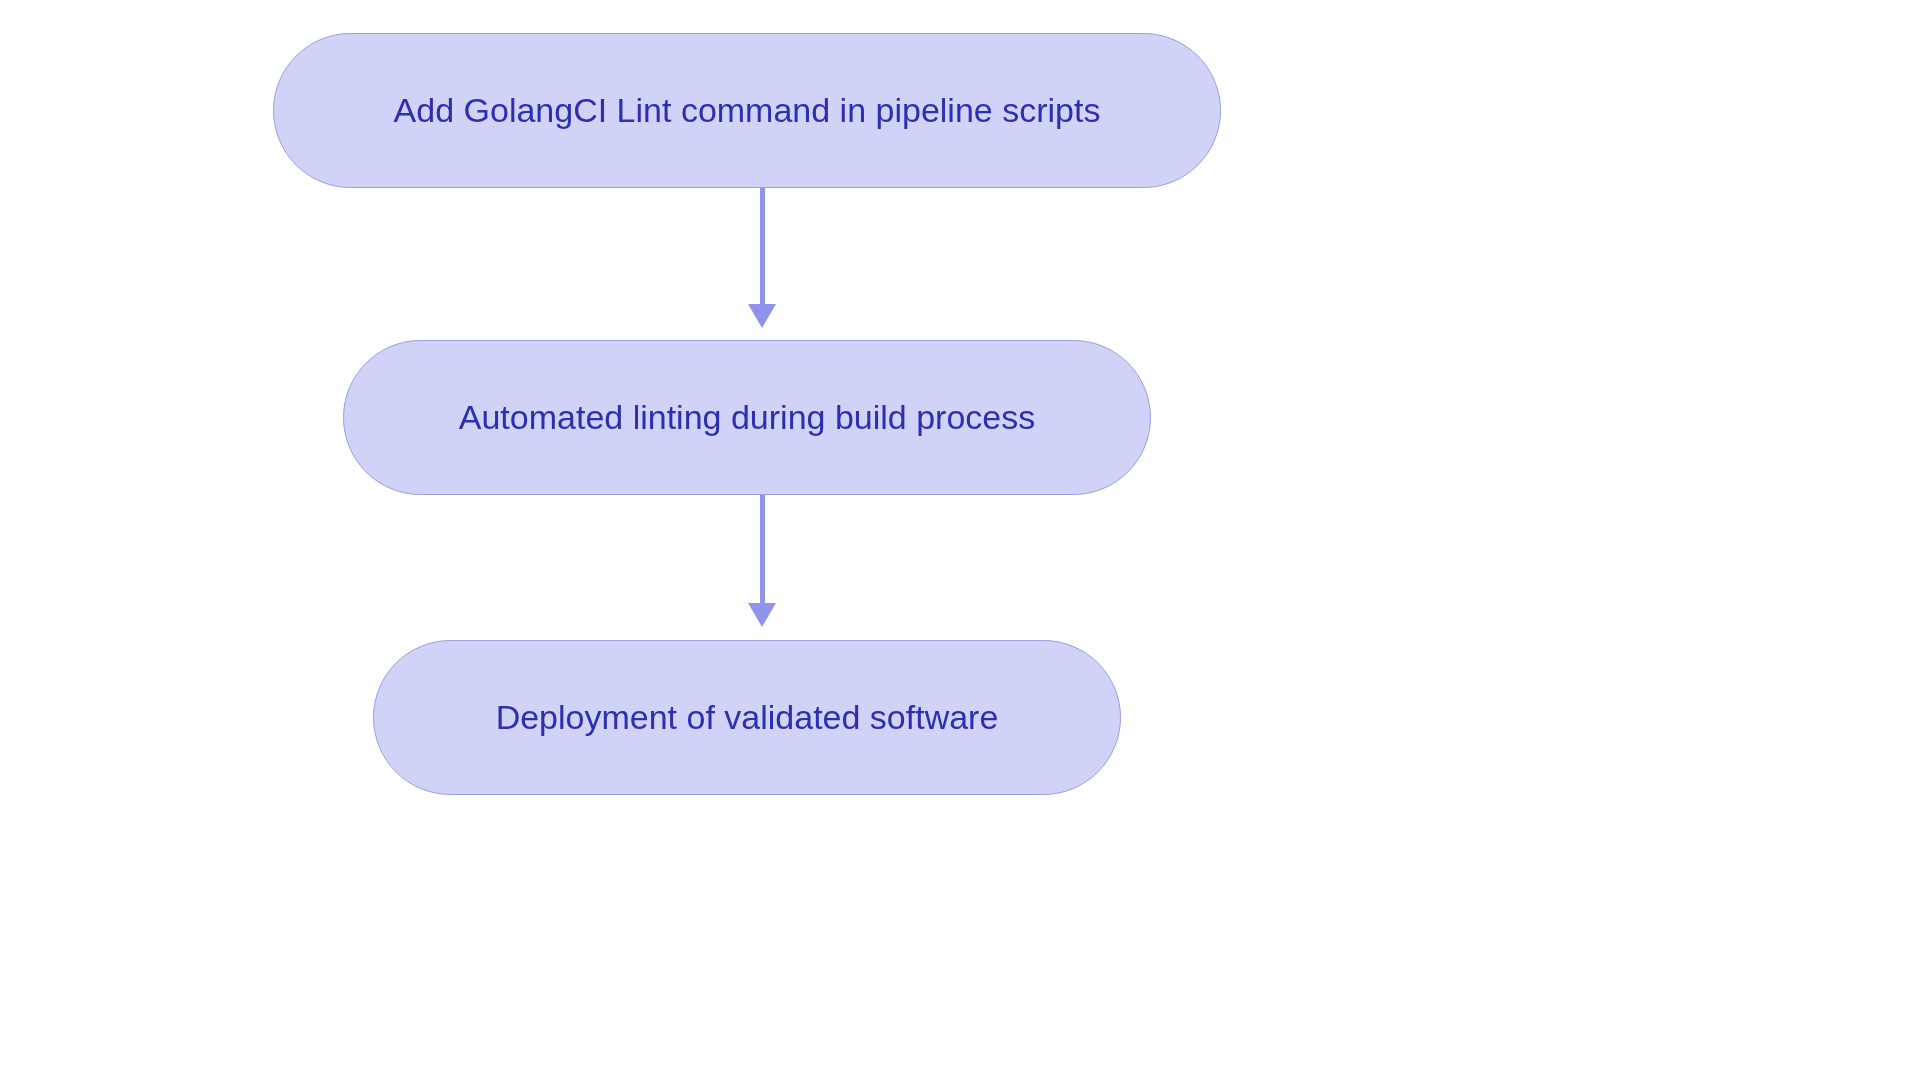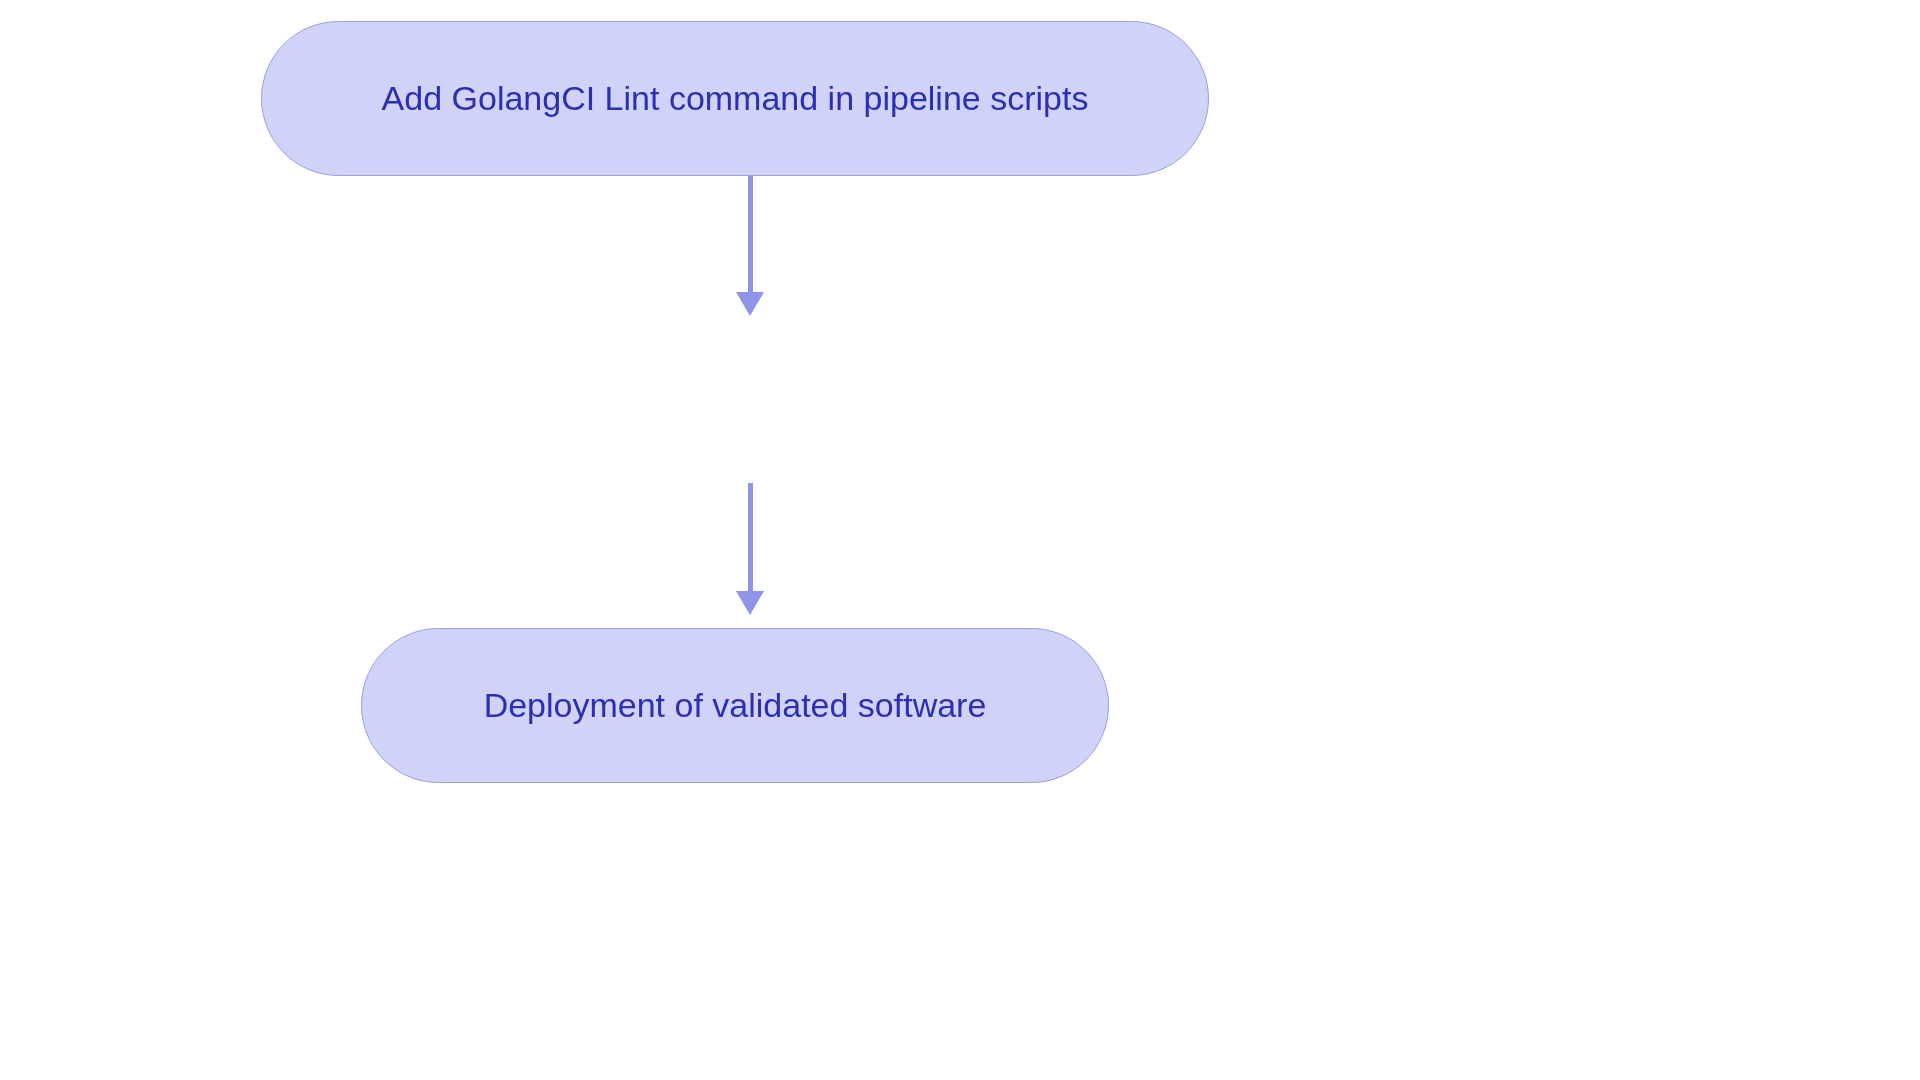--- a/index.html
+++ b/index.html
@@ -7,21 +7,21 @@
     padding: 0;
     width: 1920px;
     height: 1080px;
     background: #ffffff;
     font-family: "Segoe UI", "Helvetica Neue", Arial, sans-serif;
   }
   .canvas {
     position: relative;
     width: 1536px;
     height: 816px;
-    margin: 0;
+    margin: 12px;
   }
   .node {
     position: absolute;
     display: flex;
     align-items: center;
     justify-content: center;
     text-align: center;
     background: #d0d3f7;
     border: 1.5px solid #9a9fe0;
     color: #2b2fb0;
@@ -59,20 +59,23 @@
 
   <div class="node" style="left:261px; top:21px; width:948px; height:155px;">
     <span>Add GolangCI Lint command in pipeline scripts</span>
   </div>
 
   <div class="arrow" style="top:176px; left:735px; transform:none;">
     <div class="shaft" style="height:116px;"></div>
     <div class="head"></div>
   </div>
 
+  <div class="node" style="left:331px; top:328px; width:808px; height:155px;">
+    <span>Automated linting during build process</span>
+  </div>
 
   <div class="arrow" style="top:483px; left:735px; transform:none;">
     <div class="shaft" style="height:108px;"></div>
     <div class="head"></div>
   </div>
 
   <div class="node" style="left:361px; top:628px; width:748px; height:155px;">
     <span>Deployment of validated software</span>
   </div>
 

